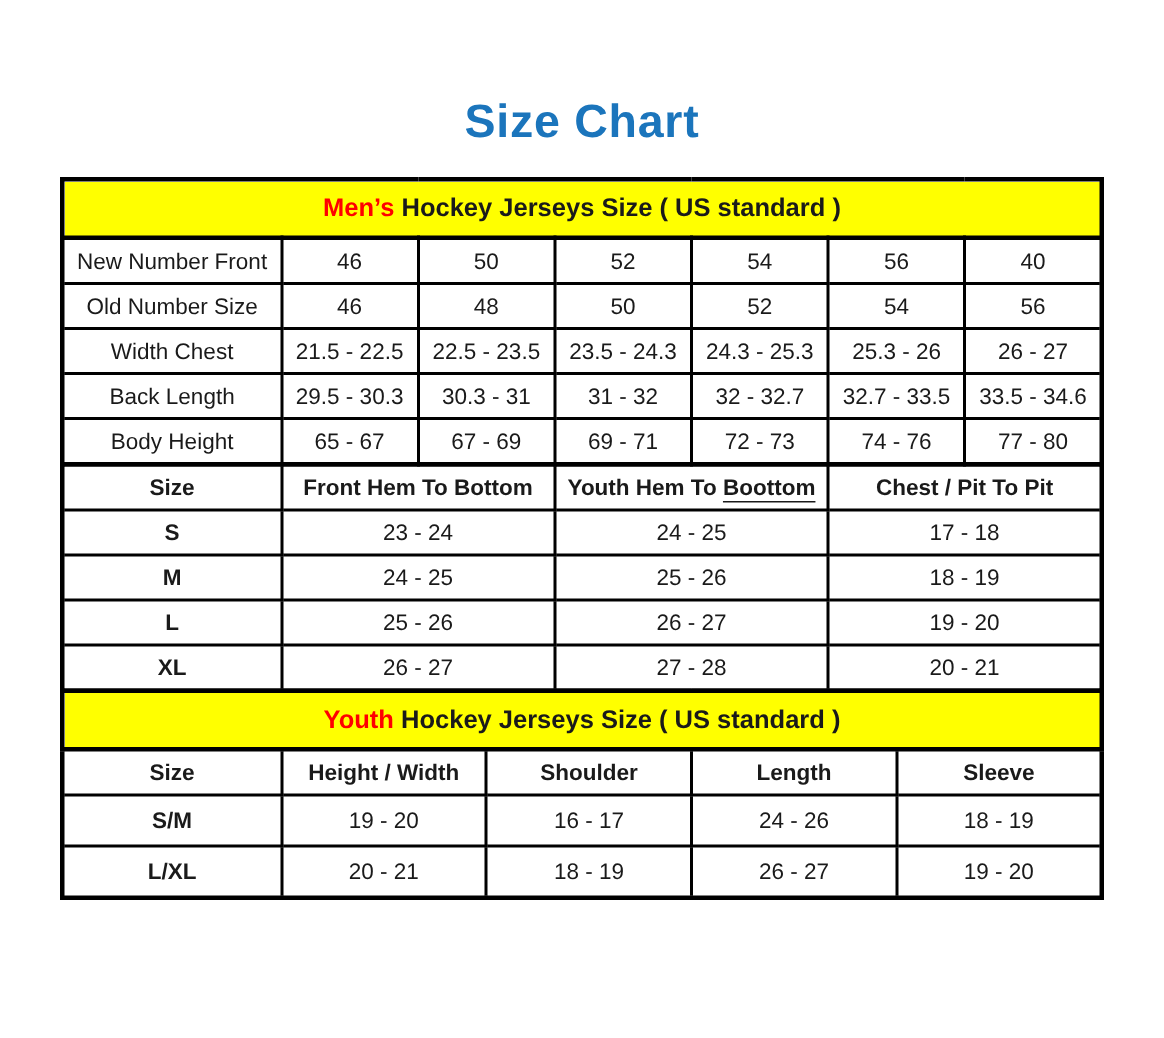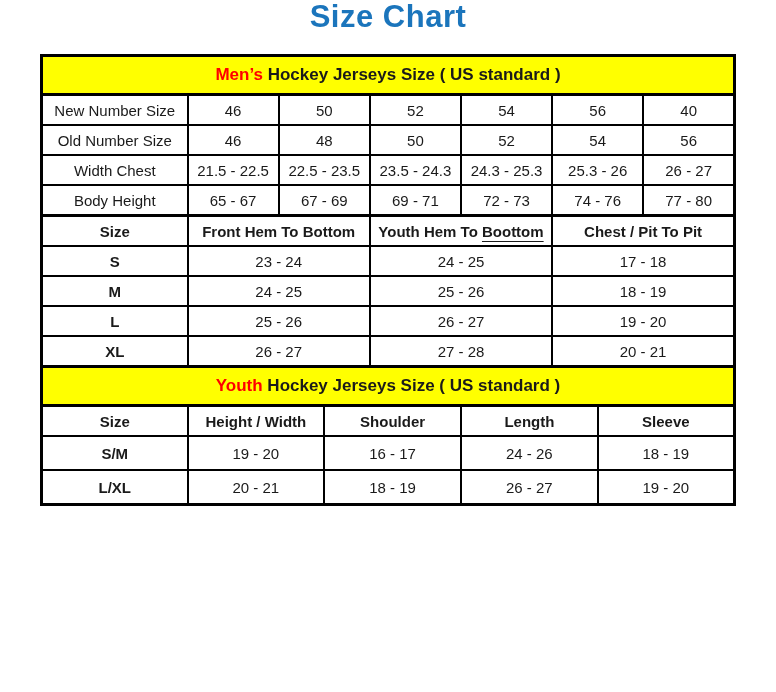--- a/index.html
+++ b/index.html
@@ -5,20 +5,21 @@
   html, body { margin: 0; padding: 0; }
   body {
     width: 776px; height: 692px;
     background: #ffffff;
     font-family: "Liberation Sans", sans-serif;
     color: #1a1a1a;
     overflow: hidden;
   }
   .page-title {
     margin: 0;
+    padding-top: 64px;
     text-align: center;
     font-size: 31px;
     line-height: 34px;
     font-weight: 700;
     color: #1b75bc;
     letter-spacing: 0.5px;
   }
   .tables-wrap {
     width: 696px;
     margin: 20px auto 0 auto;
@@ -74,21 +75,21 @@
   <table class="size-table">
     <colgroup>
         <col class="c-label">
         <col span="6">
       </colgroup>
     <tbody>
       <tr class="section-row">
         <td colspan="7"><span class="accent">Men’s</span><span> Hockey Jerseys Size ( US standard )</span></td>
       </tr>
       <tr>
-        <td>New Number Size</td>
+        <td>New Number Front</td>
         <td>46</td>
         <td>50</td>
         <td>52</td>
         <td>54</td>
         <td>56</td>
         <td>40</td>
       </tr>
       <tr>
         <td>Old Number Size</td>
         <td>46</td>
@@ -99,20 +100,29 @@
         <td>56</td>
       </tr>
       <tr>
         <td>Width Chest</td>
         <td>21.5 - 22.5</td>
         <td>22.5 - 23.5</td>
         <td>23.5 - 24.3</td>
         <td>24.3 - 25.3</td>
         <td>25.3 - 26</td>
         <td>26 - 27</td>
+      </tr>
+      <tr>
+        <td>Back Length</td>
+        <td>29.5 - 30.3</td>
+        <td>30.3 - 31</td>
+        <td>31 - 32</td>
+        <td>32 - 32.7</td>
+        <td>32.7 - 33.5</td>
+        <td>33.5 - 34.6</td>
       </tr>
       <tr>
         <td>Body Height</td>
         <td>65 - 67</td>
         <td>67 - 69</td>
         <td>69 - 71</td>
         <td>72 - 73</td>
         <td>74 - 76</td>
         <td>77 - 80</td>
       </tr>

